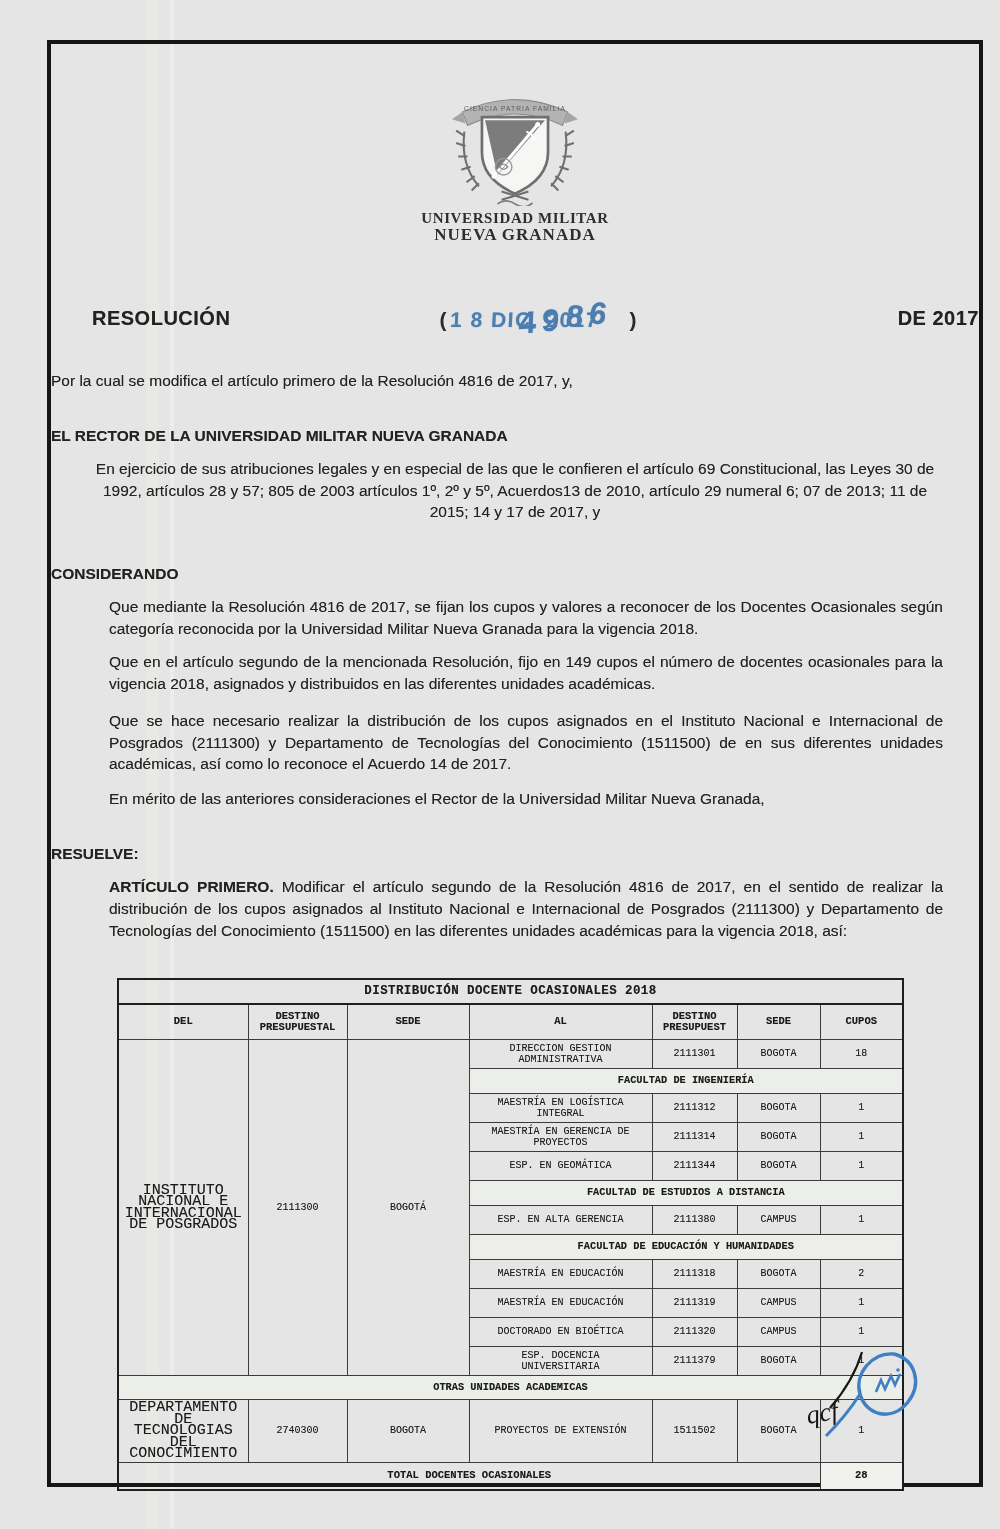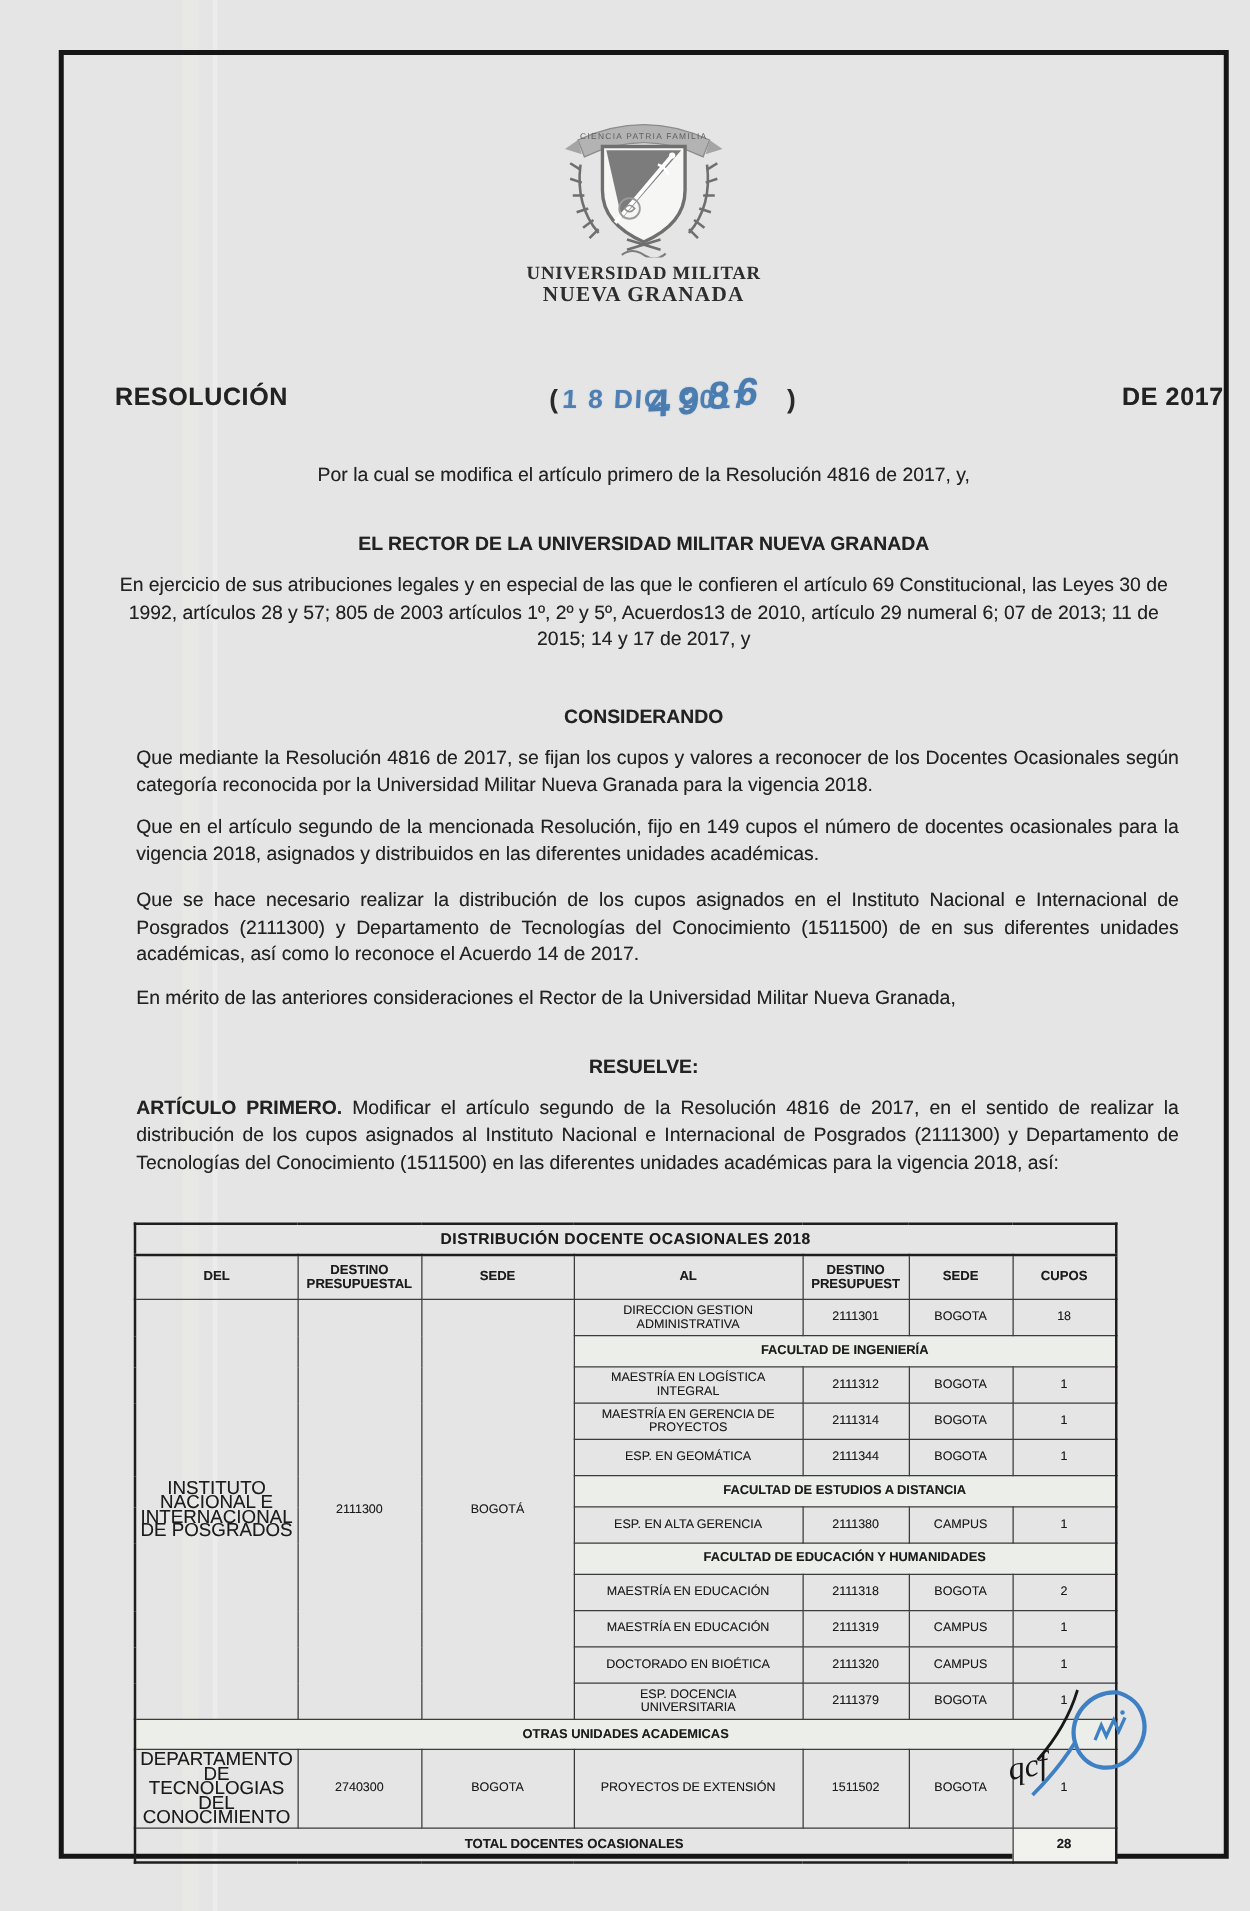--- a/index.html
+++ b/index.html
@@ -8,21 +8,21 @@
   .page{position:absolute;inset:0;background:#e5e5e5;}
   
   .streak{position:absolute;top:0;bottom:0;pointer-events:none;}
   .streak1{left:146px;width:13px;background:#e9e9e6;opacity:.7;}
   .streak2{left:170px;width:4px;background:#eeeeec;opacity:.8;}
   .streak3{left:961px;width:3px;background:#e6e6e3;opacity:.7;}
   
   .frame{position:absolute;left:47px;top:40px;width:928px;height:1439px;
          border:4px solid #151515;background:transparent;}
   .abs{position:absolute;}
-  .centered{left:0;width:100%;text-align:center;}
+  .centered{left:0;width:100%;text-align:left;}
   .bodytext{font-size:15.5px;line-height:21.5px;color:#222;
             text-shadow:0 0 .4px rgba(0,0,0,.38);}
   .para{left:58px;width:834px;text-align:justify;}
   .bold{font-weight:bold;}
   
   .logo-wrap{top:36px;left:0;width:100%;text-align:center;}
   .org1{font-family:"Liberation Serif","DejaVu Serif",serif;font-weight:bold;
         font-size:15px;letter-spacing:.6px;color:#2e2e2e;line-height:16px;}
   .org2{font-family:"Liberation Serif","DejaVu Serif",serif;font-weight:bold;
         font-size:17px;letter-spacing:1px;color:#2e2e2e;line-height:18px;}
@@ -130,21 +130,21 @@
 
     <div class="abs para bodytext" style="top:552px;">Que mediante la Resolución 4816 de 2017, se fijan los cupos y valores a reconocer de los Docentes Ocasionales según categoría reconocida por la Universidad Militar Nueva Granada para la vigencia 2018.</div>
     <div class="abs para bodytext" style="top:607px;">Que en el artículo segundo de la mencionada Resolución, fijo en 149 cupos el número de docentes ocasionales para la vigencia 2018, asignados y distribuidos en las diferentes unidades académicas.</div>
     <div class="abs para bodytext" style="top:666px;">Que se hace necesario realizar la distribución de los cupos asignados en el Instituto Nacional e Internacional de Posgrados (2111300) y Departamento de Tecnologías del Conocimiento (1511500) de en sus diferentes unidades académicas, así como lo reconoce el Acuerdo 14 de 2017.</div>
     <div class="abs centered bodytext bold" style="top:799px;">RESUELVE:</div>
 
     <div class="abs para bodytext" style="top:744px;text-align:left;">En mérito de las anteriores consideraciones el Rector de la Universidad Militar Nueva Granada,</div>
 
     <div class="abs para bodytext" style="top:832px;line-height:22px;"><span class="bold">ARTÍCULO PRIMERO.</span><span>  Modificar el artículo segundo de la Resolución 4816 de 2017, en el sentido de realizar la distribución de los cupos asignados al Instituto Nacional e Internacional de Posgrados (2111300) y Departamento de Tecnologías del Conocimiento (1511500)  en las diferentes unidades académicas para la vigencia 2018, así:</span></div>
 
-    <div class="abs" style="top:934px;left:56px;">
+    <div class="abs" style="top:934px;left:66px;font-family:Liberation Mono, monospace;">
       <table class="dist">
         <colgroup>
           <col style="width:130px">
             <col style="width:99px">
             <col style="width:122px">
           <col style="width:183px">
             <col style="width:85px">
             <col style="width:83px">
             <col style="width:83px">
         </colgroup>

